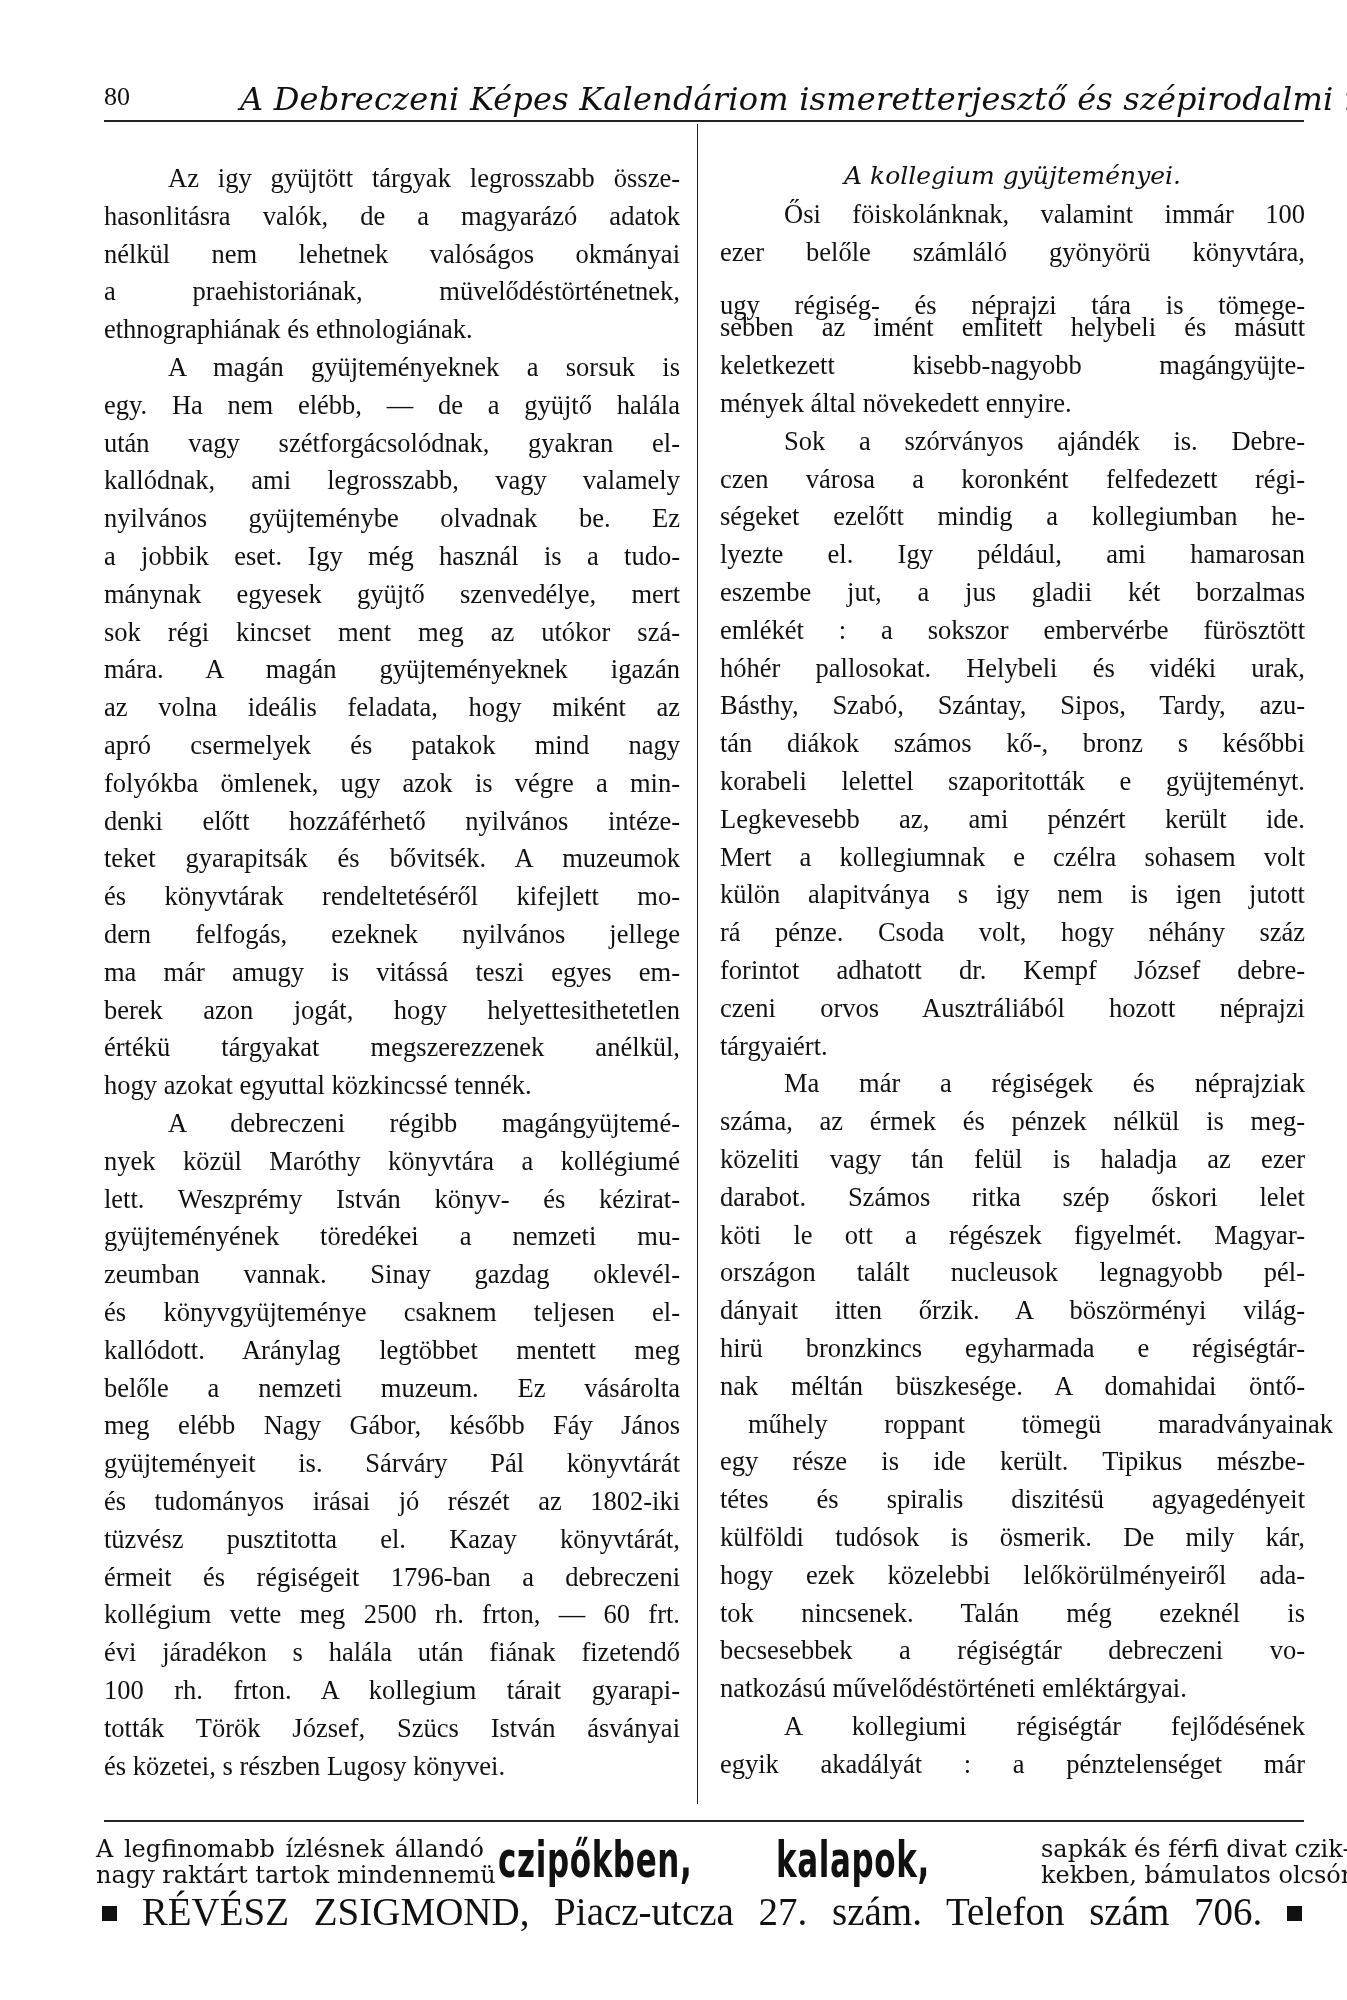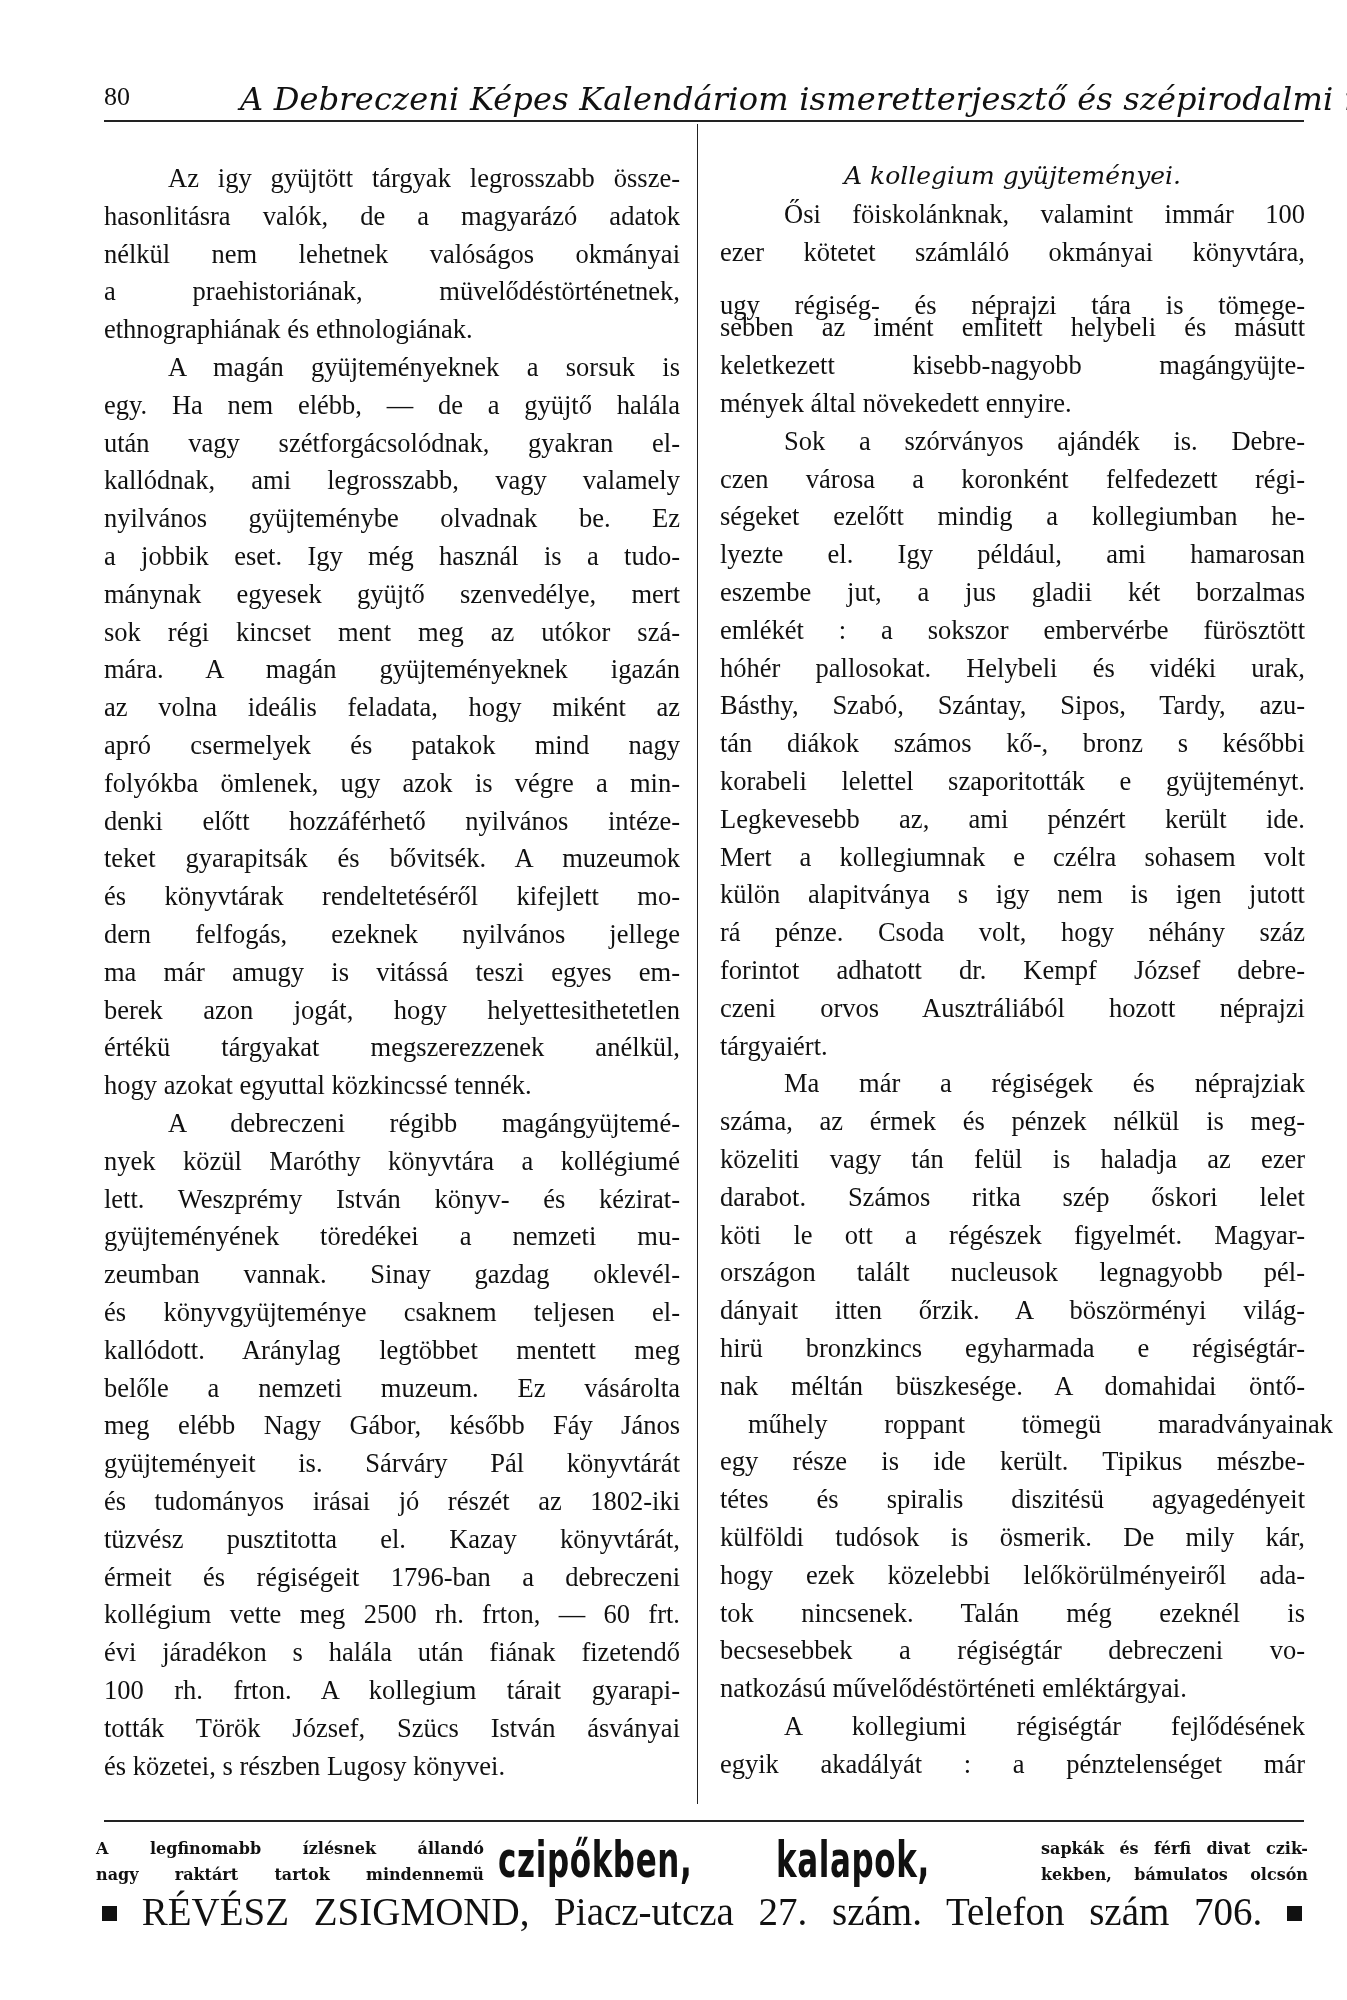--- a/index.html
+++ b/index.html
@@ -13,21 +13,21 @@
     .rule-bottom { top: 1820px; }
     .col-divider { position: absolute; left: 697px; top: 124px; width: 0; height: 1680px; border-left: 1.5px solid #222; }
     .col { position: absolute; top: 0; }
     .col-left { left: 104px; width: 576px; }
     .col-right { left: 720px; width: 585px; }
     .line { position: absolute; left: 0; width: 100%; height: 36px; font-family: "Liberation Serif", serif; font-size: 26.5px; line-height: 36px; white-space: nowrap; text-align: justify; text-align-last: justify; }
     .line.last { text-align-last: left; }
     .line.indent { padding-left: 64px; box-sizing: border-box; }
     .sub-title { position: absolute; left: 0; width: 100%; text-align: center; font-family: "DejaVu Serif", serif; font-style: italic; font-size: 25px; line-height: 36px; }
     .ad { position: absolute; left: 96px; top: 1826px; width: 1212px; height: 110px; }
-    .ad-small { position: absolute; font-family: "DejaVu Serif", serif; font-size: 16px; line-height: 26px; white-space: nowrap; font-weight: bold; }
+    .ad-small { position: absolute; font-family: "DejaVu Serif", serif; font-size: 24px; line-height: 26px; white-space: nowrap; }
     .ad-left { left: 0; top: 10px; width: 388px; }
     .ad-left .l { text-align: justify; text-align-last: justify; }
     .ad-right { left: 945px; top: 10px; width: 267px; }
     .ad-right .l { text-align: justify; text-align-last: justify; }
     .ad-big { position: absolute; top: 4px; font-family: "DejaVu Sans", sans-serif; font-weight: bold; font-size: 50px; line-height: 60px; transform: scaleX(0.62); transform-origin: left top; white-space: nowrap; letter-spacing: 1px; }
     .ad-big1 { left: 402px; }
     .ad-big2 { left: 680px; }
     .ad-bottom { position: absolute; left: 6px; top: 66px; width: 1200px; font-family: "Liberation Serif", serif; font-size: 39px; line-height: 40px; white-space: nowrap; text-align: justify; text-align-last: justify; }
     .sq { display: inline-block; width: 15px; height: 15px; background: #111; vertical-align: middle; position: relative; top: -3px; }
   </style>
@@ -86,21 +86,21 @@
       <div class="line" style="top: 1596.4px;">kollégium vette meg 2500 rh. frton, — 60 frt.</div>
       <div class="line" style="top: 1634.2px;">évi járadékon s halála után fiának fizetendő</div>
       <div class="line" style="top: 1672px;">100 rh. frton. A kollegium tárait gyarapi-</div>
       <div class="line" style="top: 1709.8px;">tották Török József, Szücs István ásványai</div>
       <div class="line last" style="top: 1747.6px;">és közetei, s részben Lugosy könyvei.</div>
     </div>
 
   <div class="col col-right" id="col-right">
     <div class="sub-title" style="top:158px;">A kollegium gyüjteményei.</div>
   <div class="line indent" style="top: 196px;">Ősi föiskolánknak, valamint immár 100</div>
-      <div class="line" style="top: 233.8px;">ezer kötetet számláló okmányai könyvtára,</div>
+      <div class="line" style="top: 233.8px;">ezer belőle számláló gyönyörü könyvtára,</div>
       <div class="line" style="top: 287px;">ugy régiség- és néprajzi tára is tömege-</div>
       <div class="line" style="top: 309.4px;">sebben az imént emlitett helybeli és másutt</div>
       <div class="line" style="top: 347.2px;">keletkezett kisebb-nagyobb magángyüjte-</div>
       <div class="line last" style="top: 385px;">mények által növekedett ennyire.</div>
       <div class="line indent" style="top: 422.8px;">Sok a szórványos ajándék is. Debre-</div>
       <div class="line" style="top: 460.6px;">czen városa a koronként felfedezett régi-</div>
       <div class="line" style="top: 498.4px;">ségeket ezelőtt mindig a kollegiumban he-</div>
       <div class="line" style="top: 536.2px;">lyezte el. Igy például, ami hamarosan</div>
       <div class="line" style="top: 574px;">eszembe jut, a jus gladii két borzalmas</div>
       <div class="line" style="top: 611.8px;">emlékét : a sokszor embervérbe fürösztött</div>

